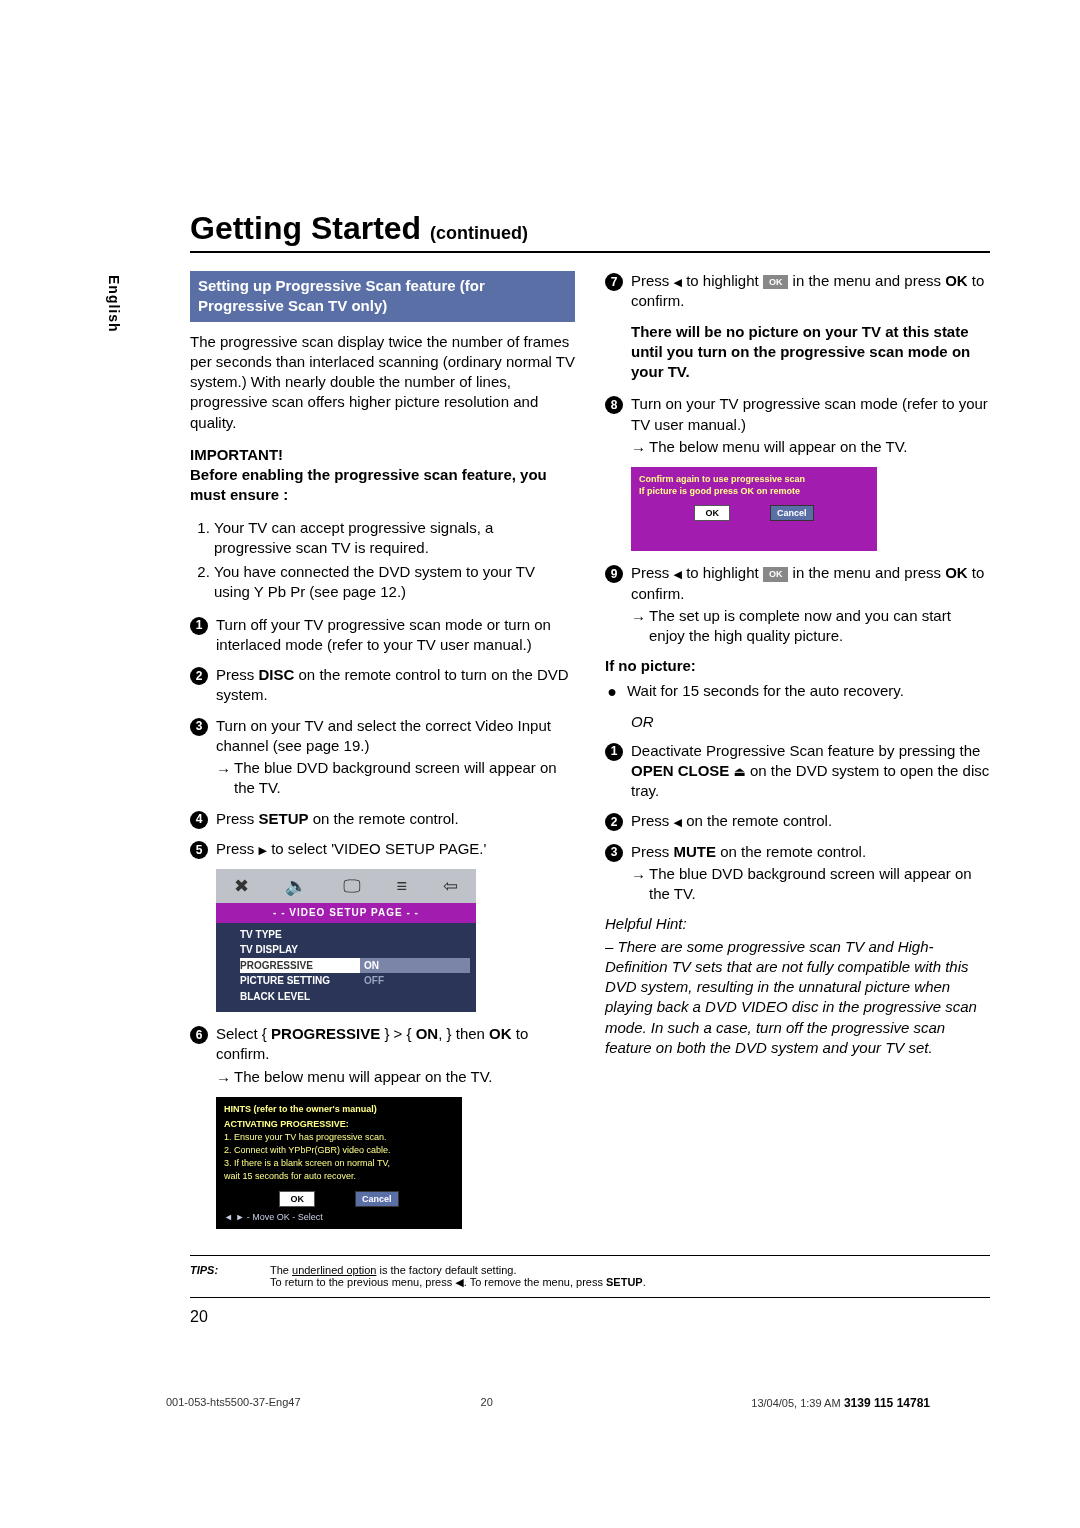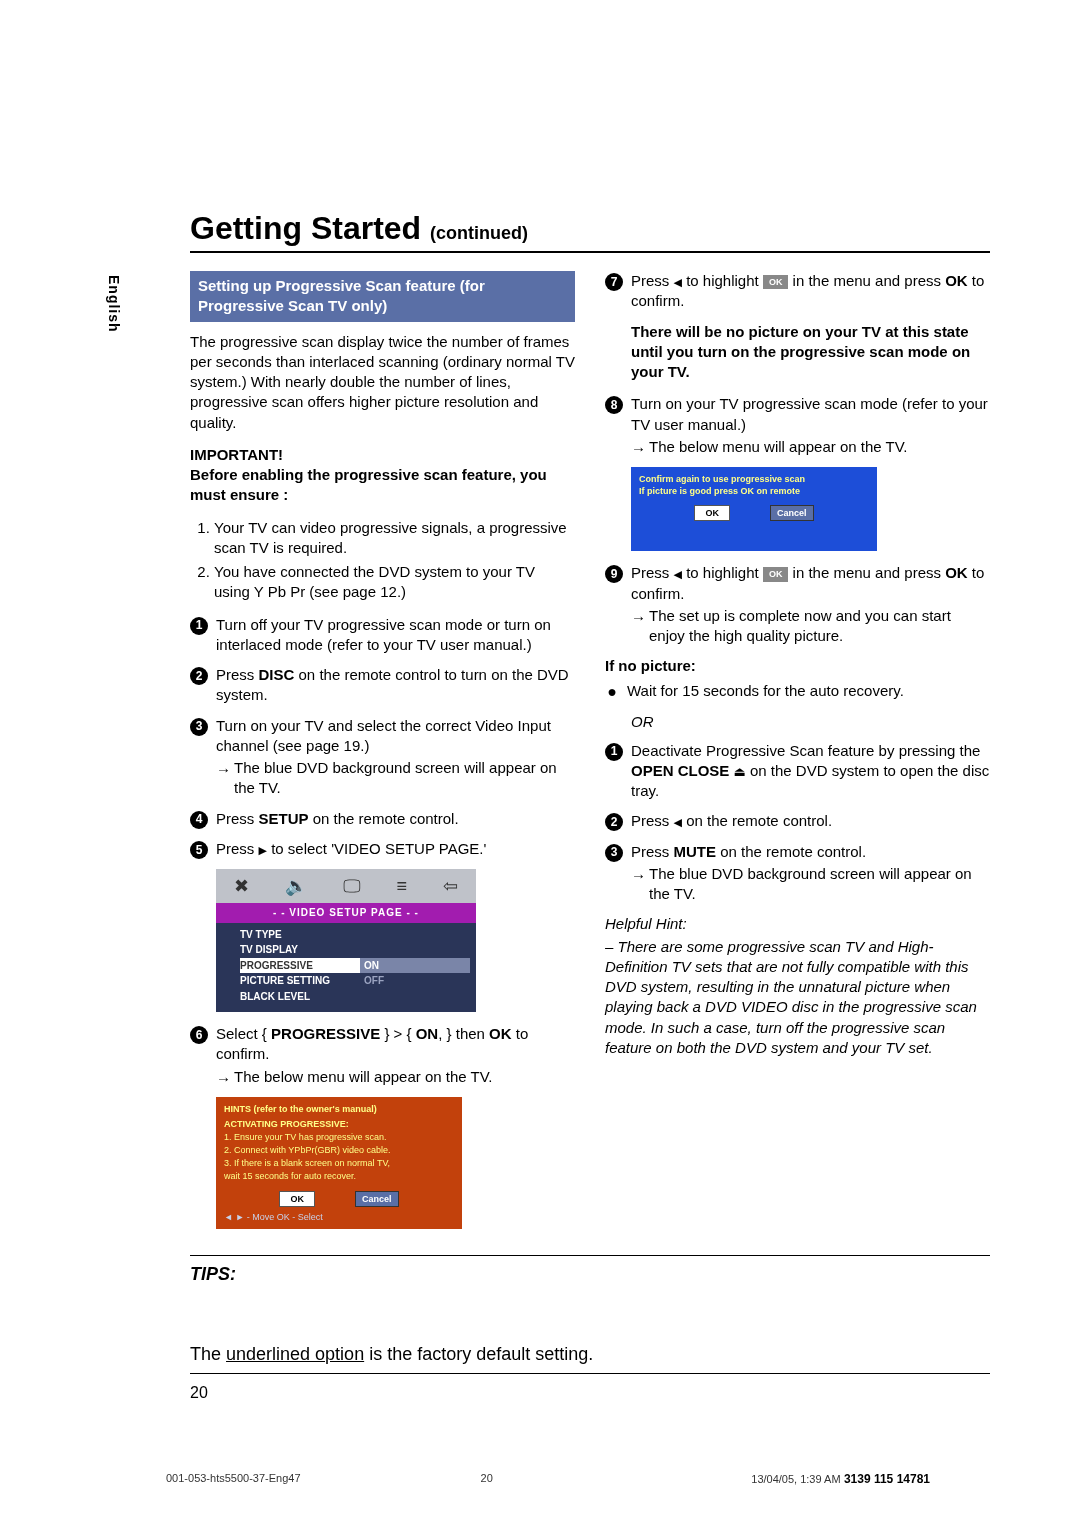--- a/index.html
+++ b/index.html
@@ -121,36 +121,36 @@
     letter-spacing: 1px;
     font-weight: bold;
   }
   .screen-rows { padding: 4px 6px 8px 24px; }
   .screen-row { display: flex; }
   .screen-row .lab { flex: 0 0 120px; font-weight: bold; padding: 1px 0; }
   .screen-row .val { flex: 1; padding: 1px 4px; font-weight: bold; }
   .screen-row.sel .lab { background: #fff; color: #333; }
   .screen-row.sel .val { background: #7a85a8; color:#fff; }
   .screen-box2 {
-    background: #c2410c;
+    background: #000000;
     color: #fff;
     font-size: 9px;
     margin: 6px 0 12px 26px;
     width: 230px;
     padding: 6px 8px;
   }
   .hints-title { color: #ff8; font-weight: bold; margin-bottom: 3px; }
   .hints-sub { color: #ff8; font-weight: bold; }
   .hints-line { color: #ff8; margin: 1px 0; }
   .btn-row { display: flex; gap: 40px; justify-content: center; margin: 8px 0 4px 0; }
   .btn-ok { background:#fff; color:#000; border:1px solid #555; padding:1px 10px; font-size:9px; font-weight:bold; }
   .btn-cancel { background:#5a6fa6; color:#fff; border:1px solid #333; padding:1px 6px; font-size:9px; font-weight:bold; }
   .nav-hint { color:#c8d0e8; margin-top:3px; }
   .screen-box3 {
-    background: #1d4ed8;
+    background: #a21caf;
     color: #fff;
     font-size: 9px;
     margin: 6px 8px 12px 26px;
     width: 230px;
     padding: 6px 8px 26px 8px;
   }
   .ok-chip {
     display: inline-block;
     background: #888;
     color: #fff;
@@ -158,24 +158,23 @@
     padding: 1px 6px;
     vertical-align: middle;
     font-weight: bold;
   }
   .italic { font-style: italic; }
   .tips-block {
     border-top: 1.5px solid #000;
     border-bottom: 1.5px solid #000;
     margin: 14px 0 10px 100px;
     padding: 8px 0;
-    font-size: 18px;
+    font-size: 11px;
     display: flex;
     gap: 20px;
-    flex-direction: column;
   }
   .tips-label { font-weight: bold; font-style: italic; flex: 0 0 60px; }
   .tips-body { flex: 1; }
   .tips-body .underline { text-decoration: underline; }
   .page-num { margin: 4px 0 0 100px; font-size: 16px; }
   .footer {
     margin: 70px 0 0 76px;
     font-size: 11px;
     display: flex;
     gap: 180px;
@@ -201,21 +200,21 @@
 
   <div class="cols">
 
     <div class="col">
       <div class="section-bar">Setting up Progressive Scan feature (for Progressive Scan TV only)</div>
       <p class="para">The progressive scan display twice the number of frames per seconds than interlaced scanning (ordinary normal TV system.)  With nearly double the number of lines, progressive scan offers higher picture resolution and quality.</p>
 
       <p class="para bold" style="margin-bottom:0">IMPORTANT!</p>
       <p class="para bold">Before enabling the progressive scan feature, you must ensure :</p>
       <ol class="olist">
-        <li>Your TV can video progressive signals, a progressive scan TV is required.</li>
+        <li>Your TV can accept progressive signals, a progressive scan TV is required.</li>
         <li>You have connected the DVD system to your TV using Y Pb Pr (see page 12.)</li>
       </ol>
 
       <div class="step">
         <span class="num-circle">1</span>
         <div class="step-body">Turn off your TV progressive scan mode or turn on interlaced mode (refer to your TV user manual.)</div>
       </div>
 
       <div class="step">
         <span class="num-circle">2</span>
@@ -369,20 +368,23 @@
       <p class="para italic">–  There are some progressive scan TV and High-Definition TV sets that are not fully compatible with this DVD system, resulting in the unnatural picture when playing back a DVD VIDEO disc in the progressive scan mode.  In such a case, turn off the progressive scan feature on both the DVD system and your TV set.</p>
     </div>
   </div>
 
   <div class="tips-block">
     <div class="tips-label">TIPS:</div>
     <div class="tips-body">
       <div>
         <span>The </span><span class="underline">underlined option</span><span> is the factory default setting.</span>
       </div>
+      <div>
+        <span>To return to the previous menu, press </span><span class="tri-left"></span><span>.  To remove the menu, press </span><span class="bold">SETUP</span><span>.</span>
+      </div>
     </div>
   </div>
 
   <div class="page-num">20</div>
 
   <div class="footer">
     <span>001-053-hts5500-37-Eng47</span>
     <span>20</span>
     <span class="right">
       <span style="font-weight:normal;font-size:11px;color:#333">13/04/05, 1:39 AM</span>

